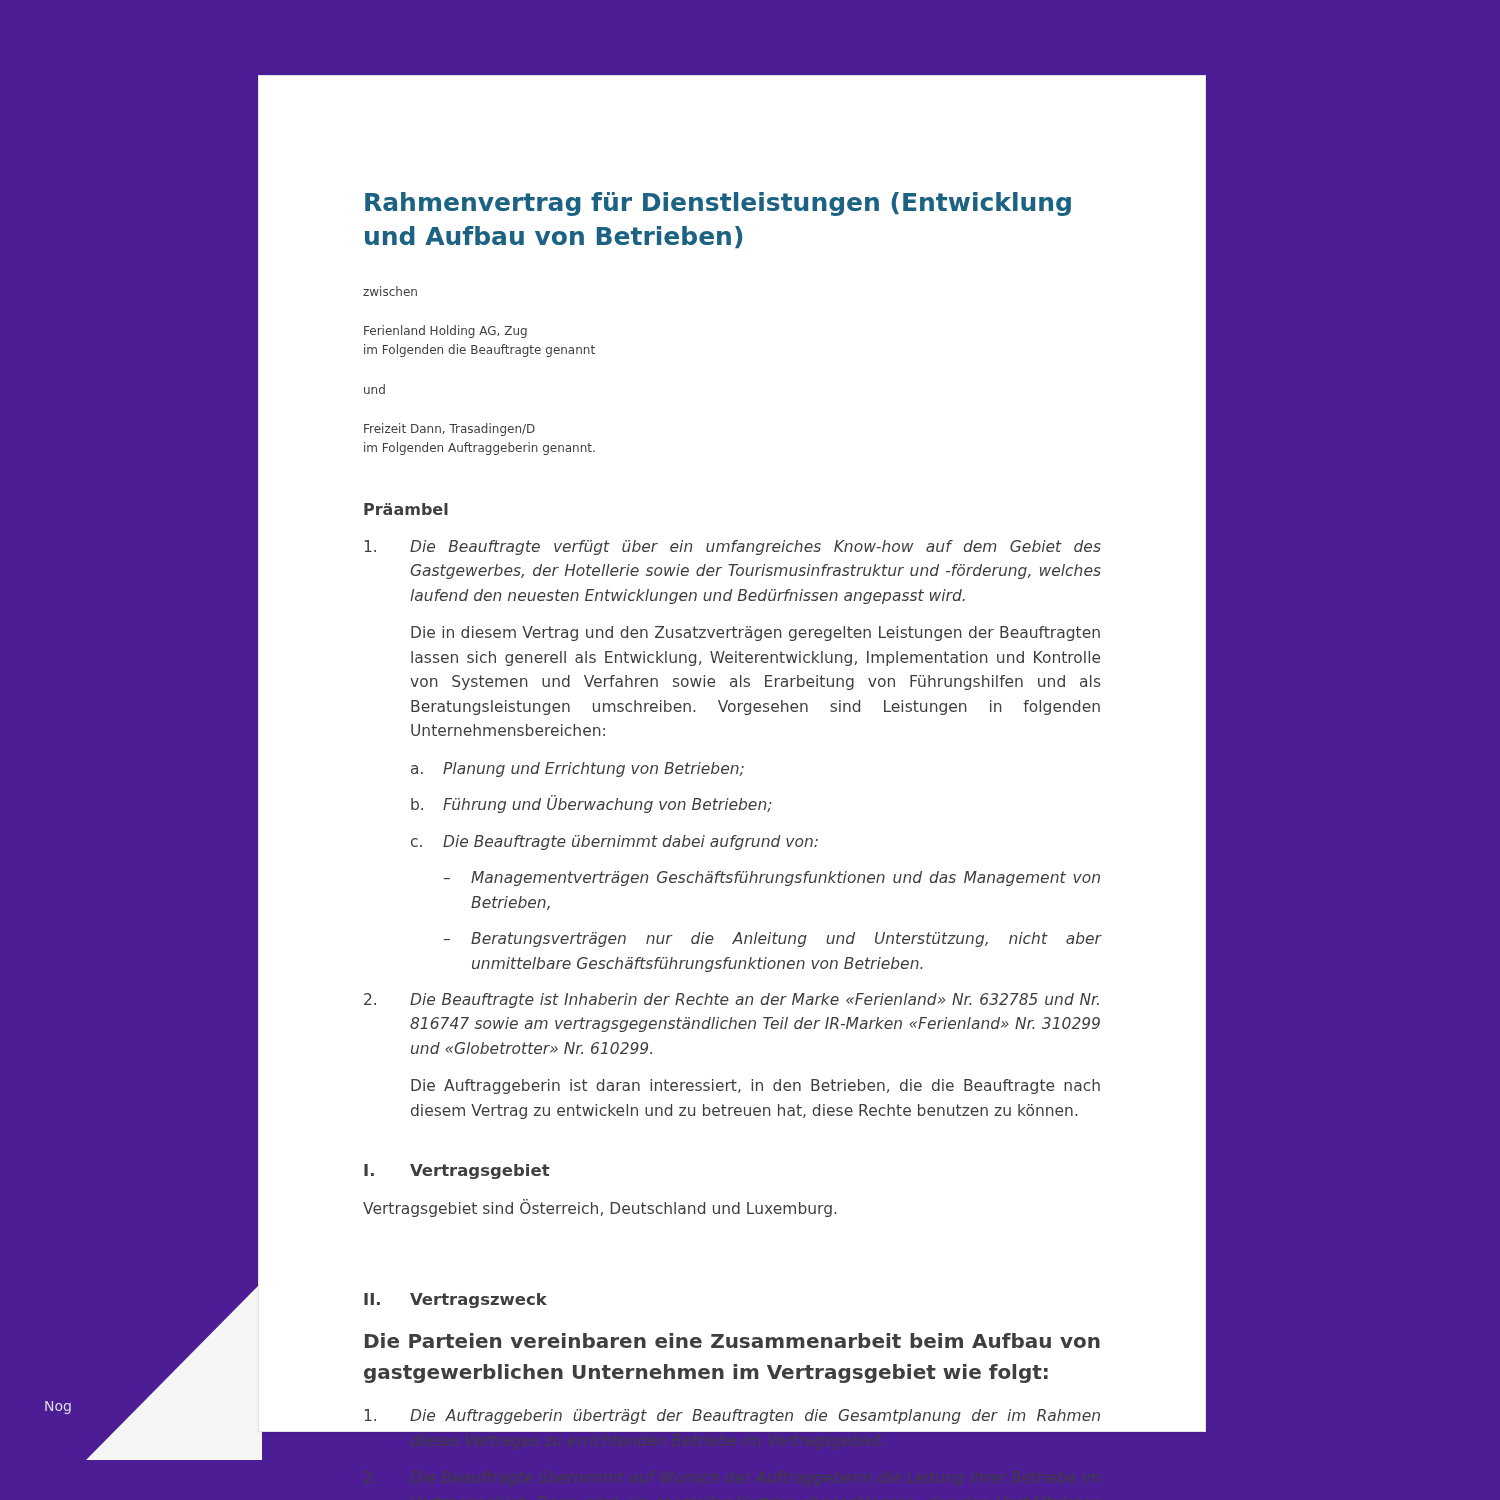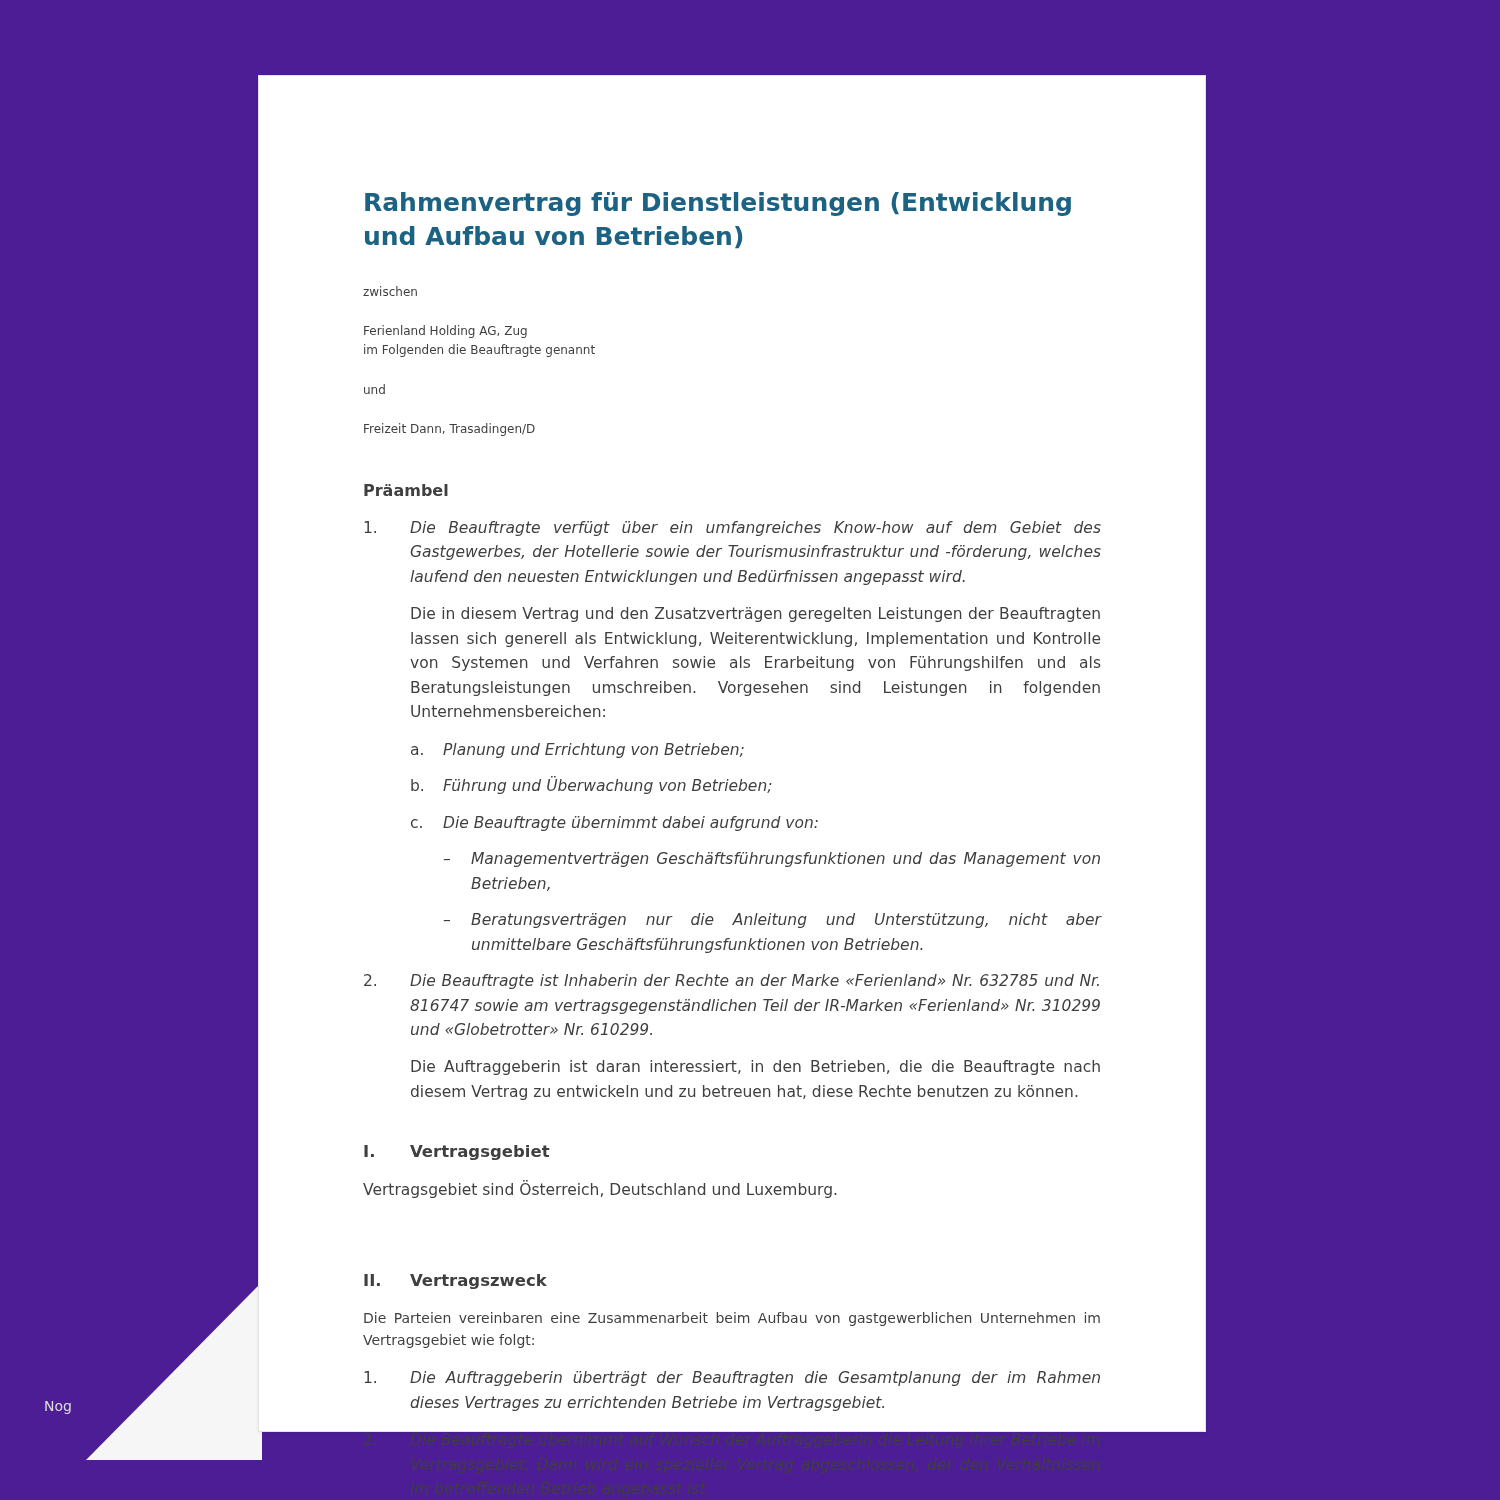--- a/index.html
+++ b/index.html
@@ -83,24 +83,25 @@
     margin: 38px 0 17px 0;
   }
   .sec-heading.more-gap { margin-top: 68px; }
   .sec-heading .num { flex: 0 0 47px; }
   .sec-body {
     font-size: 15.5px;
     line-height: 1.58;
     margin: 0 0 20px 0;
   }
   .sec-intro {
-    font-size: 14px;
+    font-size: 20px;
     line-height: 1.58;
     margin: 0 0 15px 0;
     text-align: justify;
+    font-weight: bold;
   }
 </style>
 </head>
 <body>
 
 <div class="screen">
 
   <div class="corner-light"></div>
   <div class="watermark">Nog</div>
 
@@ -112,20 +113,21 @@
 
     <div class="para two-line">
       <div>Ferienland Holding AG, Zug</div>
       <div>im Folgenden die Beauftragte genannt</div>
     </div>
 
     <p class="para">und</p>
 
     <div class="para two-line">
       <div>Freizeit Dann, Trasadingen/D</div>
+      <div>im Folgenden Auftraggeberin genannt.</div>
     </div>
 
     <div class="heading-bold">Präambel</div>
 
     <div class="li">
       <span class="num">1.</span>
       <span class="txt">Die Beauftragte verfügt über ein umfangreiches Know-how auf dem Gebiet des Gastgewerbes, der Hotellerie sowie der Tourismusinfrastruktur und -förderung, welches laufend den neuesten Entwicklungen und Bedürfnissen angepasst wird.</span>
     </div>
 
     <div class="li-cont">Die in diesem Vertrag und den Zusatzverträgen geregelten Leistungen der Beauftragten lassen sich generell als Entwicklung, Weiterentwicklung, Implementation und Kontrolle von Systemen und Verfahren sowie als Erarbeitung von Führungshilfen und als Beratungsleistungen umschreiben. Vorgesehen sind Leistungen in folgenden Unternehmensbereichen:</div>

